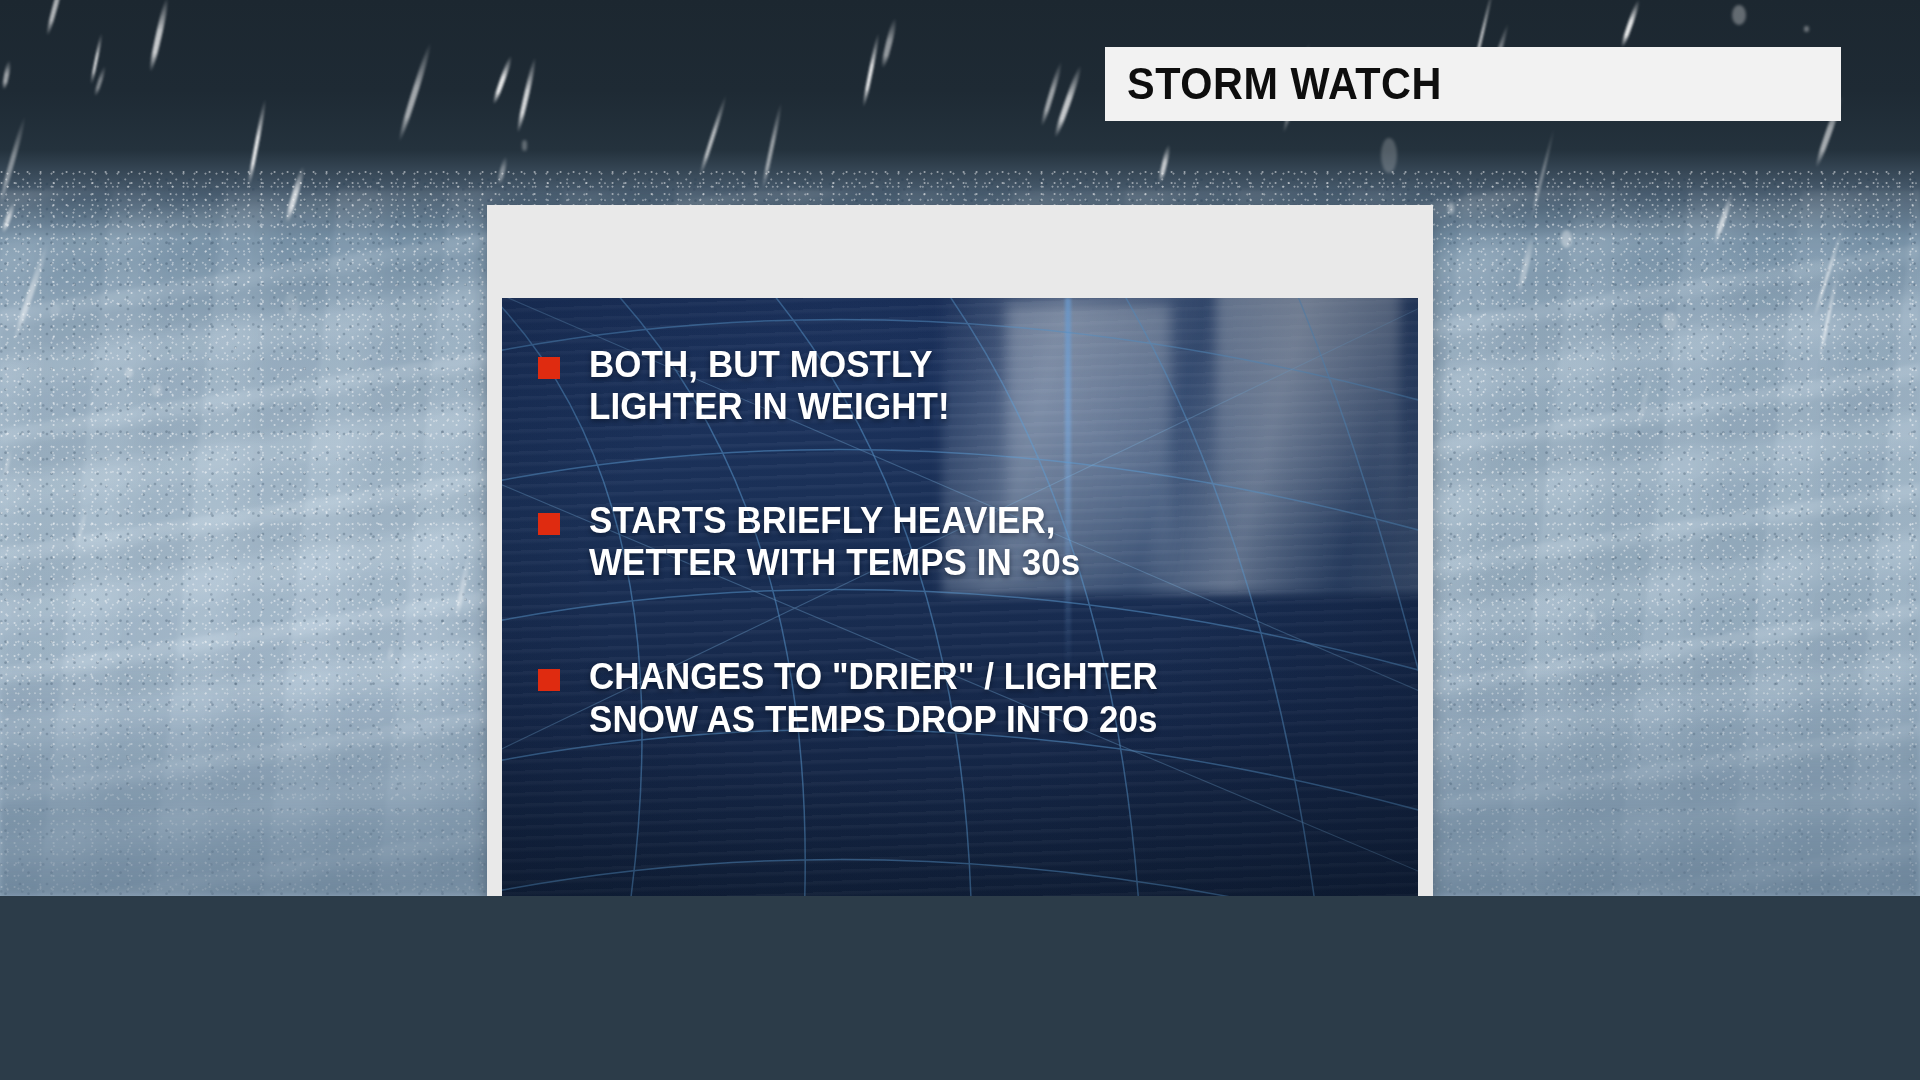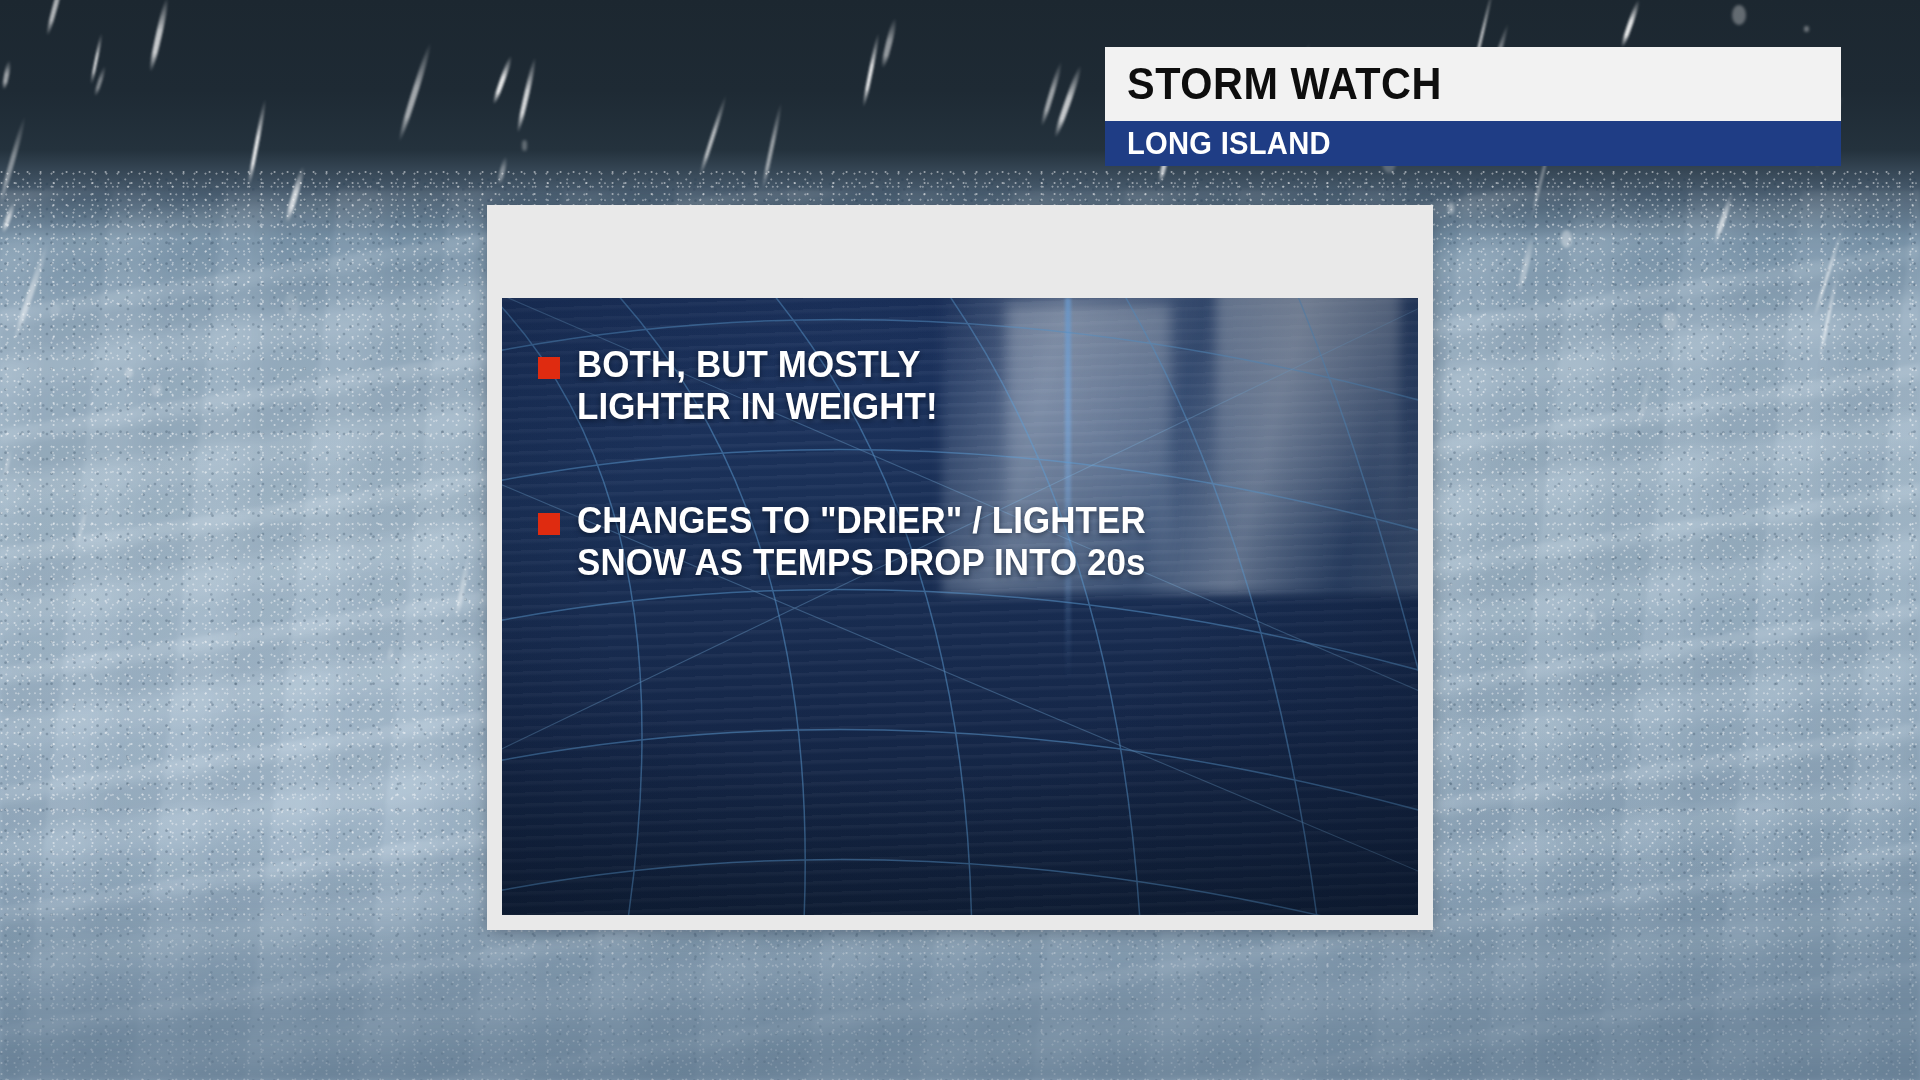--- a/index.html
+++ b/index.html
@@ -5,21 +5,21 @@
 <style>
   * { margin:0; padding:0; box-sizing:border-box; }
   html, body {
     width:1920px; height:1080px;
     overflow:hidden;
     font-family:"Liberation Sans", sans-serif;
     background:#2c3c49;
   }
 
   
-  #stage { position:relative; width:1920px; height:1080px; overflow:hidden; }
+  #stage { position:relative; width:1920px; height:896px; overflow:hidden; }
 
   .bg-base {
     position:absolute; inset:0;
     background:
       
       radial-gradient(ellipse 900px 520px at 18% 74%, rgba(196,214,230,.50), rgba(196,214,230,0) 70%),
       radial-gradient(ellipse 760px 420px at 62% 88%, rgba(176,196,214,.42), rgba(176,196,214,0) 72%),
       radial-gradient(ellipse 620px 380px at 92% 58%, rgba(150,175,196,.30), rgba(150,175,196,0) 72%),
       
       linear-gradient(180deg,
@@ -204,20 +204,21 @@
 
   
   .bullets {
     position:absolute; inset:0;
     padding:46px 0 0 36px;
   }
   .bullet-row {
     display:flex;
     align-items:flex-start;
     margin-bottom:72px;
+    gap:12px;
   }
   .bullet-row:last-child { margin-bottom:0; }
 
   .bullet-sq {
     width:22px; height:22px;
     background:#df2b10;
     flex:0 0 auto;
     margin-top:13px;
     margin-right:17px;
   }
@@ -325,23 +326,20 @@
       <div class="flake" style="left: 575.396px; top: 223.872px; width: 15.2033px; height: 29.446px; opacity: 0.25;"></div>
       <div class="flake" style="left: 1804.16px; top: 26.0323px; width: 4.46369px; height: 6.27129px; opacity: 0.49;"></div>
       <div class="flake" style="left: 1661.88px; top: 311.826px; width: 14.6385px; height: 17.8567px; opacity: 0.3;"></div>
       <div class="flake" style="left: 1732.11px; top: 4.98093px; width: 13.665px; height: 20.4107px; opacity: 0.42;"></div>
     </div>
 
   <div id="banner">
     <div class="banner-main">
       <span>STORM WATCH</span>
     </div>
-    <div class="banner-sub">
-      <span>LONG ISLAND</span>
-    </div>
   </div>
 
   <div id="panel">
 
 
     <div class="board">
       <div class="board-ripple"></div>
       <div class="board-smear"></div>
       <div class="board-smear2"></div>
       <div class="board-smear3"></div>
@@ -374,20 +372,25 @@
       <div class="board-vig"></div>
 
       <div class="bullets">
 
         <div class="bullet-row">
           <div class="bullet-sq"></div>
           <div class="bullet-text">BOTH, BUT MOSTLY
 LIGHTER IN WEIGHT!</div>
         </div>
 
+        <div class="bullet-row">
+          <div class="bullet-sq"></div>
+          <div class="bullet-text">STARTS BRIEFLY HEAVIER,
+WETTER WITH TEMPS IN 30s</div>
+        </div>
 
         <div class="bullet-row">
           <div class="bullet-sq"></div>
           <div class="bullet-text">CHANGES TO "DRIER" / LIGHTER
 SNOW AS TEMPS DROP INTO 20s</div>
         </div>
 
       </div>
     </div>
   </div>

